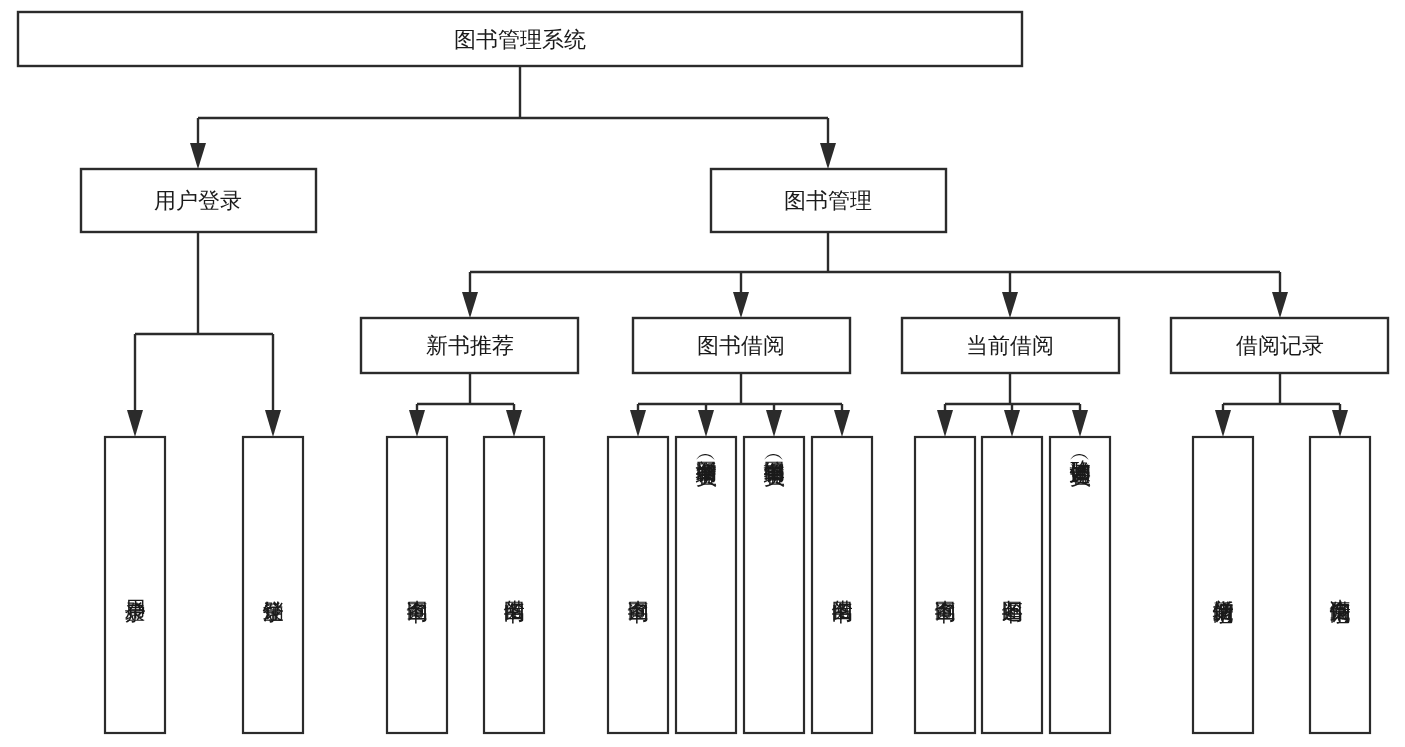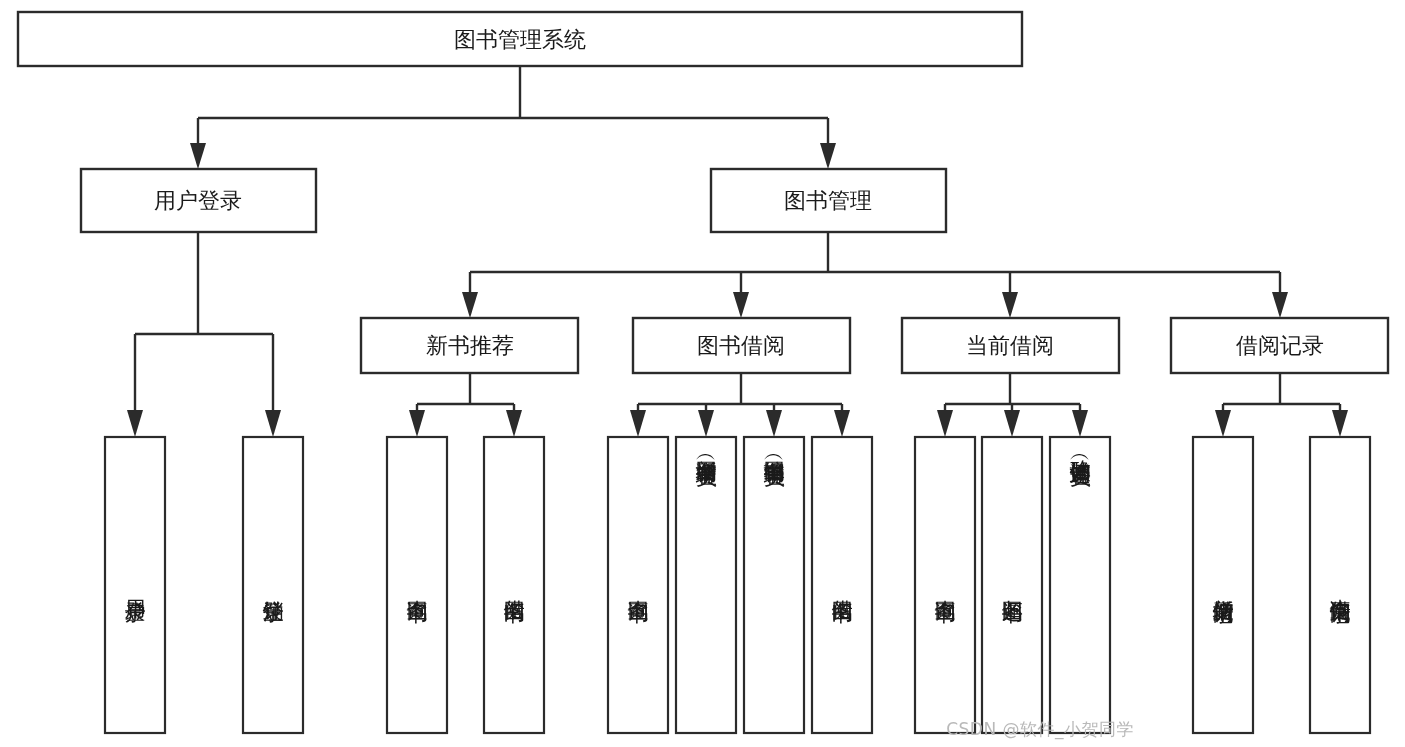--- a/index.html
+++ b/index.html
@@ -219,14 +219,13 @@
   <div class="leaf-label" style="left:744px; top:437px; width:60px; height:296px; justify-content:flex-start; padding-top:6px; box-sizing:border-box;">编辑图书（管理员）</div>
   <div class="leaf-label" style="left:812px; top:437px; width:60px; height:296px;">借阅图书</div>
 
   <div class="leaf-label" style="left:915px; top:437px; width:60px; height:296px;">查询图书</div>
   <div class="leaf-label" style="left:982px; top:437px; width:60px; height:296px;">归还图书</div>
   <div class="leaf-label" style="left:1050px; top:437px; width:60px; height:296px; justify-content:flex-start; padding-top:6px; box-sizing:border-box;">确认归还（管理员）</div>
 
   <div class="leaf-label" style="left:1193px; top:437px; width:60px; height:296px;">新增借阅记录</div>
   <div class="leaf-label" style="left:1310px; top:437px; width:60px; height:296px;">查询借阅记录</div>
 
-  <div class="watermark">CSDN @软件_小贺同学</div>
 </div>
 
 </body></html>

